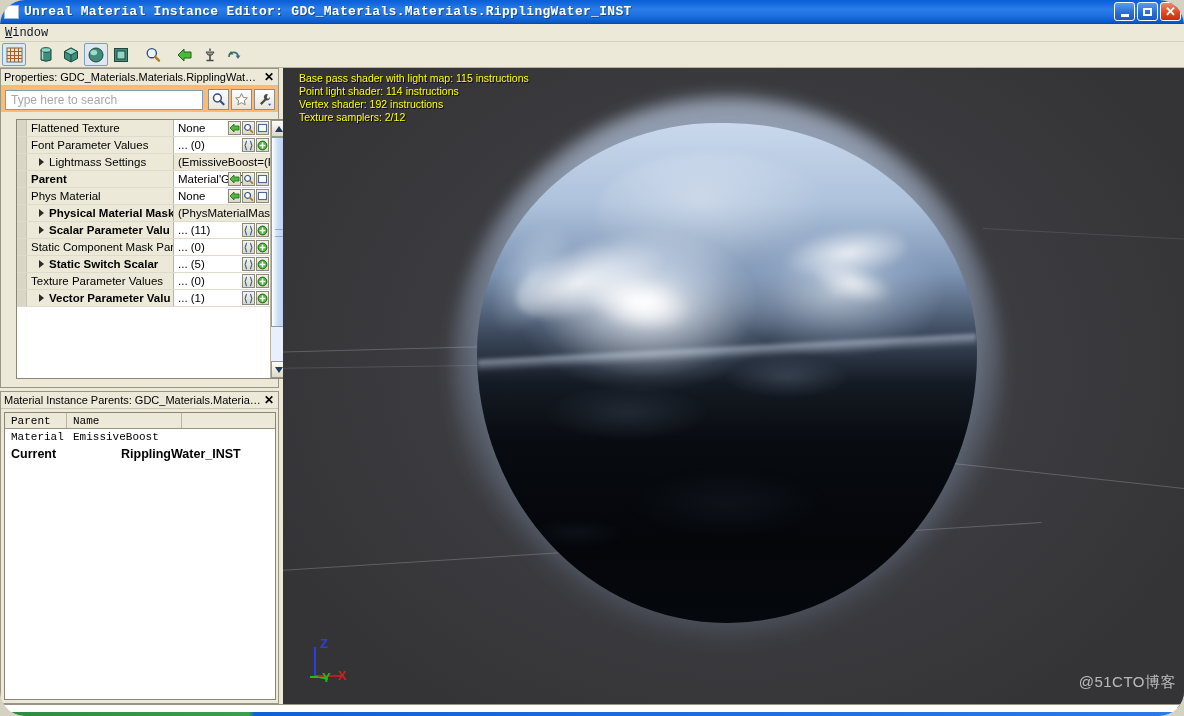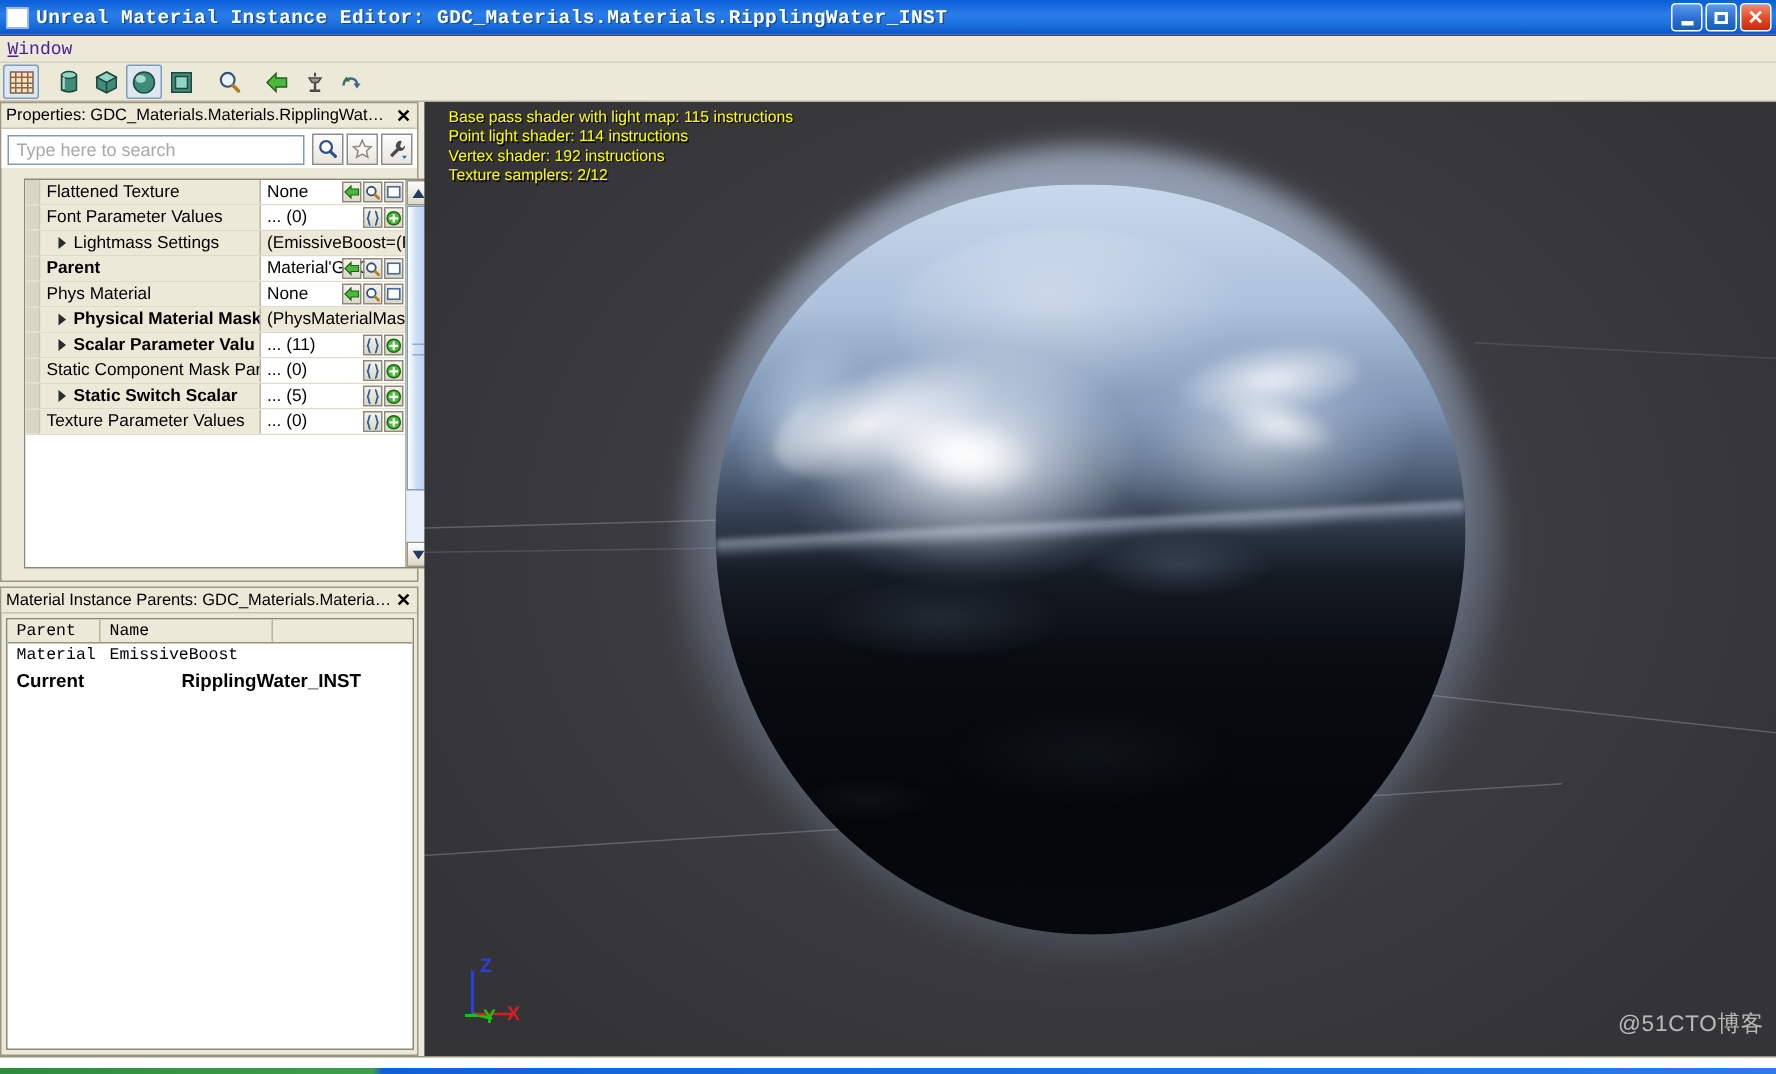--- a/index.html
+++ b/index.html
@@ -7,20 +7,21 @@
     width: 1184px; height: 716px;
     overflow: hidden;
     font-family: "Liberation Sans", sans-serif;
     background: #d6d2c2;
   }
   .app {
     position: relative;
     width: 1184px; height: 716px;
     background: #ece9d8;
     overflow: hidden;
+    border-radius: 25px;
   }
 
   
   .titlebar {
     position: absolute; left: 0; top: 0;
     width: 1184px; height: 24px;
     background: linear-gradient(to bottom, #0a60d8 0%, #0f62d9 8%, #2b7ee8 40%, #1c6fdf 70%, #0a55c4 100%);
     display: flex; align-items: center;
     box-sizing: border-box;
     border-bottom: 1px solid #0a4aa8;
@@ -72,21 +73,21 @@
     position: absolute; left: 0; top: 24px;
     width: 1184px; height: 18px;
     background: #ece9d8;
     border-bottom: 1px solid #d4d0c0;
     display: flex; align-items: center;
     box-sizing: border-box;
   }
   .menu-item {
     font-family: "Liberation Mono", monospace;
     font-size: 12px;
-    color: #4c1d95;
+    color: #0f172a;
     padding: 1px 6px 1px 5px;
     cursor: default;
   }
   .menu-item u { text-decoration: underline; }
 
   
   .toolbar {
     position: absolute; left: 0; top: 42px;
     width: 1184px; height: 26px;
     background: #ece9d8;
@@ -138,21 +139,21 @@
     cursor: default;
     flex: none;
     margin-right: 2px;
   }
 
   .search-row {
     height: 26px;
     display: flex; align-items: center;
     padding: 3px 3px 2px 4px;
     box-sizing: border-box;
-    background: #ffffff;
+    background: #fdba74;
   }
   .search-input {
     flex: 1;
     height: 20px;
     border: 1px solid #7f9db9;
     background: #ffffff;
     box-sizing: border-box;
     display: flex; align-items: center;
     padding-left: 5px;
     font-size: 12px;
@@ -789,20 +790,44 @@
                 </span>
                 <span class="vi">
                   <svg width="11" height="11" viewBox="0 0 11 11">
                     <circle cx="5.5" cy="5.5" r="4.4" fill="#4cb93c" stroke="#1f6416"></circle>
                     <path d="M5.5 2.6 L5.5 8.4 M2.6 5.5 L8.4 5.5" stroke="#fff" stroke-width="1.5"></path>
                   </svg>
                 </span>
               </span>
             </div>
           </div>
+          <div class="prop-row bold">
+            <div class="gutter"></div>
+            <div class="prop-name">
+              <span class="tri"></span>
+              <span>Vector Parameter Valu</span>
+            </div>
+            <div class="prop-val">
+              <span class="prop-val-text">... (1)</span>
+              <span class="val-icons">
+                <span class="vi">
+                  <svg width="11" height="11" viewBox="0 0 11 11">
+                    <path d="M4 1 C2.4 1, 3.4 5.5, 1.6 5.5 C3.4 5.5, 2.4 10, 4 10" fill="none" stroke="#2f5f9a" stroke-width="1.2"></path>
+                    <path d="M7 1 C8.6 1, 7.6 5.5, 9.4 5.5 C7.6 5.5, 8.6 10, 7 10" fill="none" stroke="#2f5f9a" stroke-width="1.2"></path>
+                  </svg>
+                </span>
+                <span class="vi">
+                  <svg width="11" height="11" viewBox="0 0 11 11">
+                    <circle cx="5.5" cy="5.5" r="4.4" fill="#4cb93c" stroke="#1f6416"></circle>
+                    <path d="M5.5 2.6 L5.5 8.4 M2.6 5.5 L8.4 5.5" stroke="#fff" stroke-width="1.5"></path>
+                  </svg>
+                </span>
+              </span>
+            </div>
+          </div>
         </div>
       <div class="vscroll">
         <div class="vs-arrow">
           <svg width="8" height="6" viewBox="0 0 8 6">
               <path d="M4 0 L8 6 L0 6 Z" fill="#223a5e"></path>
             </svg>
         </div>
         <div class="vs-track">
           <div class="vs-thumb">
               <div class="vs-grip"></div>

